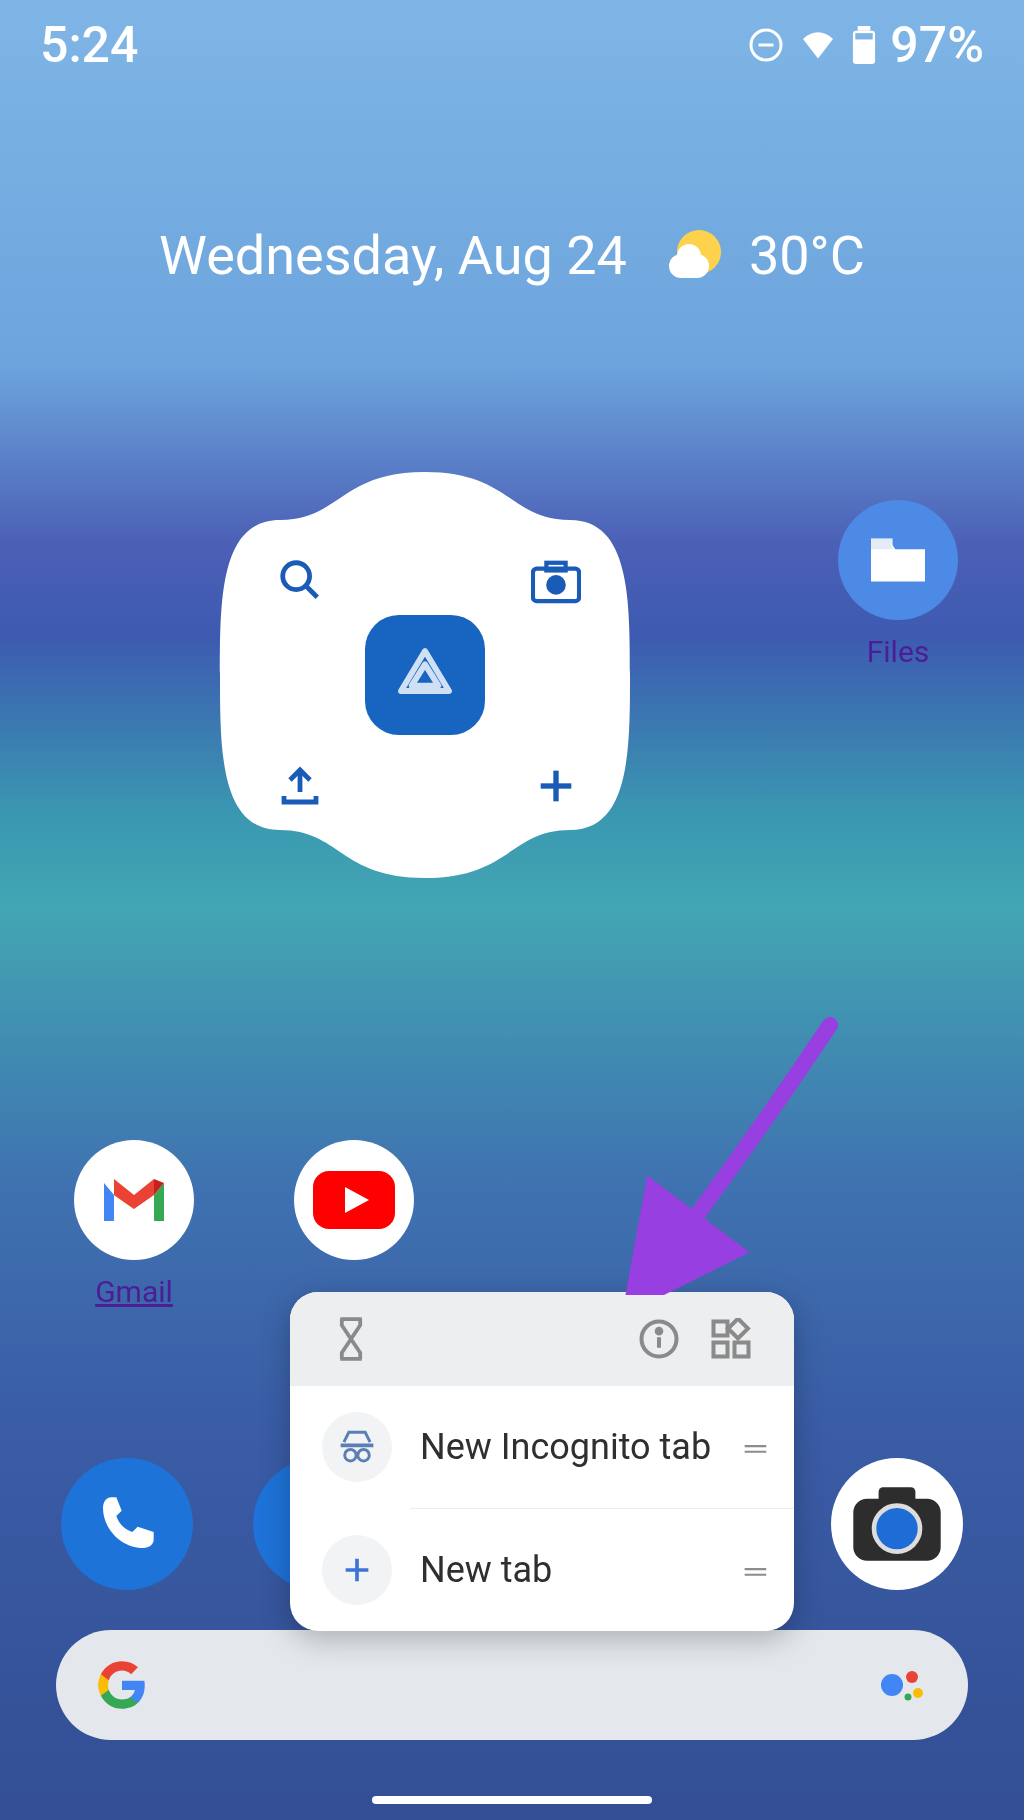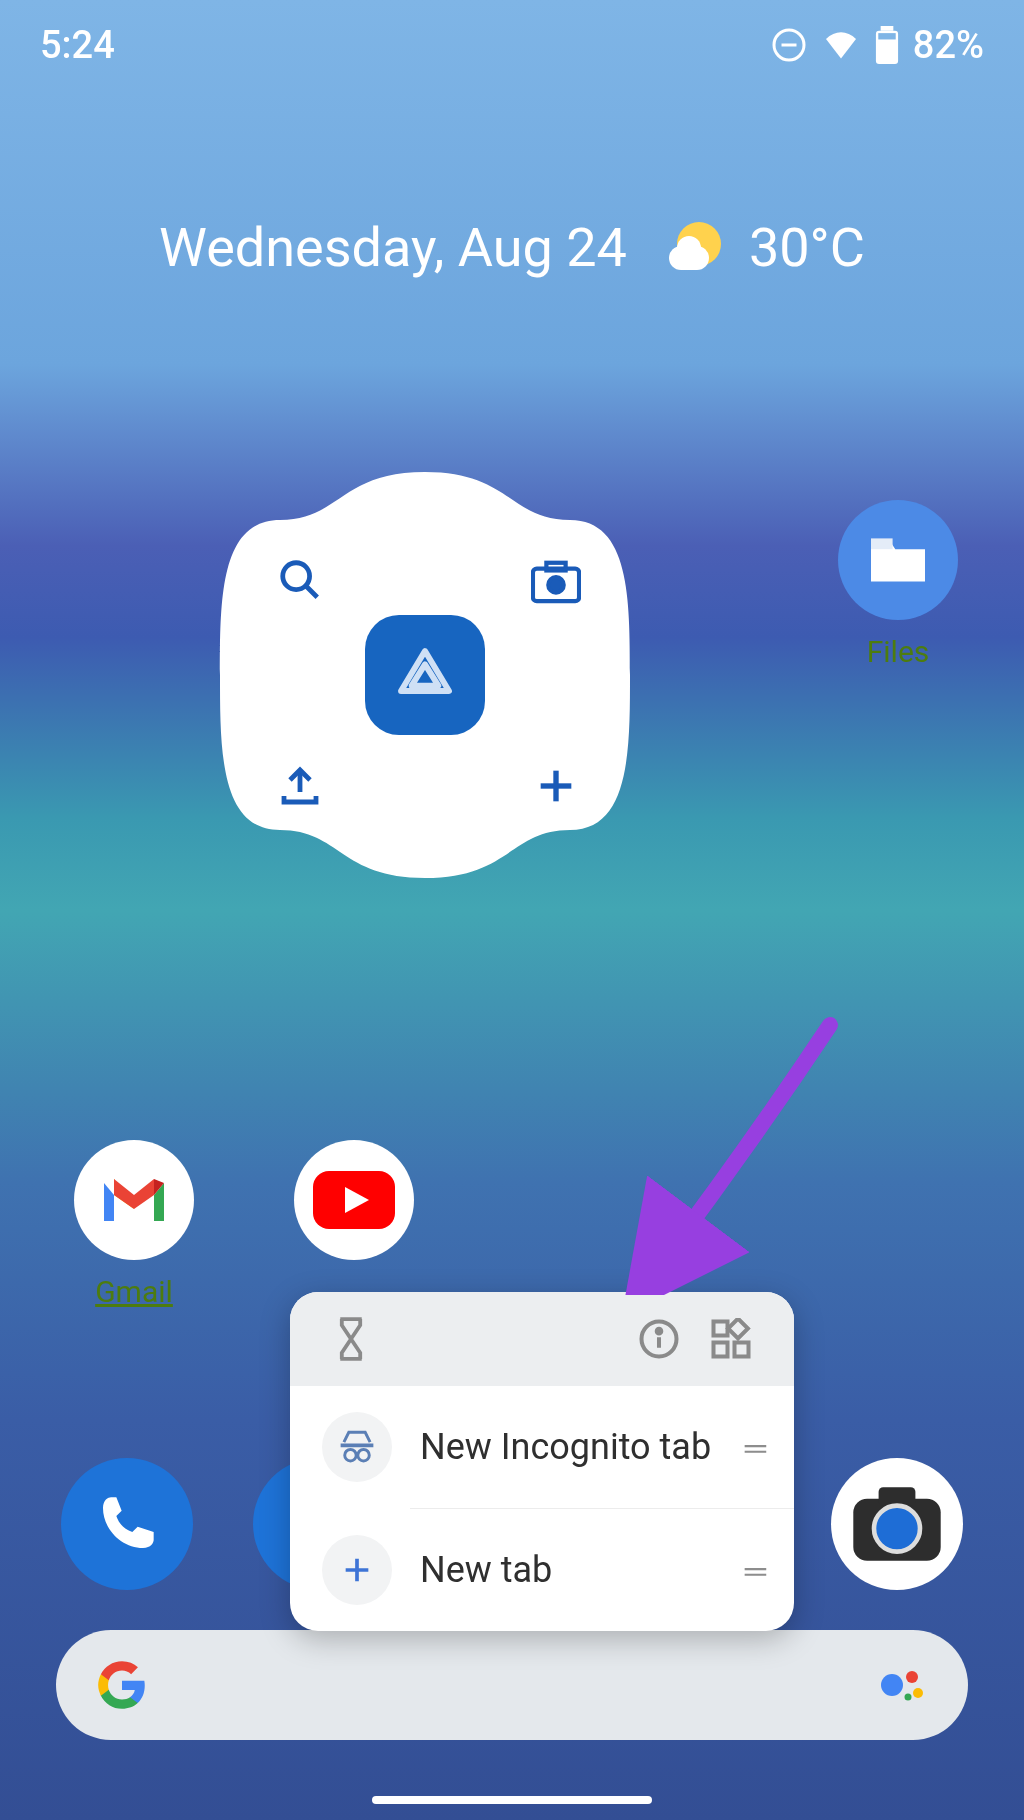--- a/index.html
+++ b/index.html
@@ -24,30 +24,30 @@
 
   
   .status-bar {
     position: absolute;
     top: 0; left: 0; right: 0;
     height: 90px;
     display: flex;
     align-items: center;
     justify-content: space-between;
     padding: 0 40px;
-    font-size: 38px;
+    font-size: 50px;
     font-weight: 500;
   }
   .status-right { display: flex; align-items: center; gap: 14px; }
   .status-right svg { display: block; }
 
   
   .date-row {
     position: absolute;
-    top: 216px;
+    top: 224px;
     left: 0; right: 0;
     display: flex;
     align-items: center;
     justify-content: center;
     gap: 42px;
     font-size: 54px;
     font-weight: 400;
   }
   .weather { display: flex; align-items: center; gap: 24px; }
   .weather-icon {
@@ -92,21 +92,21 @@
   .blob .tl { left: 62px;  top: 92px; }
   .blob .tr { right: 56px; top: 94px; }
   .blob .bl { left: 62px;  bottom: 76px; }
   .blob .br { right: 56px; bottom: 76px; }
 
   
   .app-icon {
     position: absolute;
     width: 140px;
     text-align: center;
-    color: #4d7c0f;
+    color: #4c1d95;
     font-size: 30px;
   }
   .app-icon .circle {
     width: 120px; height: 120px; border-radius: 60px;
     margin: 0 auto 14px;
     display: flex; align-items: center; justify-content: center;
   }
   .files  { top: 500px; right: 56px; }
   .files .circle { background: #4c8ae6; }
 
@@ -218,21 +218,21 @@
         <line x1="7" y1="12" x2="17" y2="12"></line>
     </svg>
     <svg width="40" height="36" viewBox="0 0 24 24" fill="#fff">
       <path d="M12 21 L2 8 C8 2 16 2 22 8 Z"></path>
     </svg>
     <svg width="24" height="38" viewBox="0 0 14 24" fill="#fff">
       <rect x="3" y="0" width="8" height="3"></rect>
         <rect x="0" y="3" width="14" height="21" rx="2"></rect>
       <rect x="1.5" y="4.5" width="11" height="4" fill="#7fb5e6"></rect>
     </svg>
-    <span>82%</span>
+    <span>97%</span>
   </div>
 </div>
 
 <div class="date-row">
   <span>Wednesday, Aug 24</span>
   <div class="weather">
     <div class="weather-icon">
       <div class="weather-sun"></div>
         <div class="weather-cloud"></div>
     </div>

